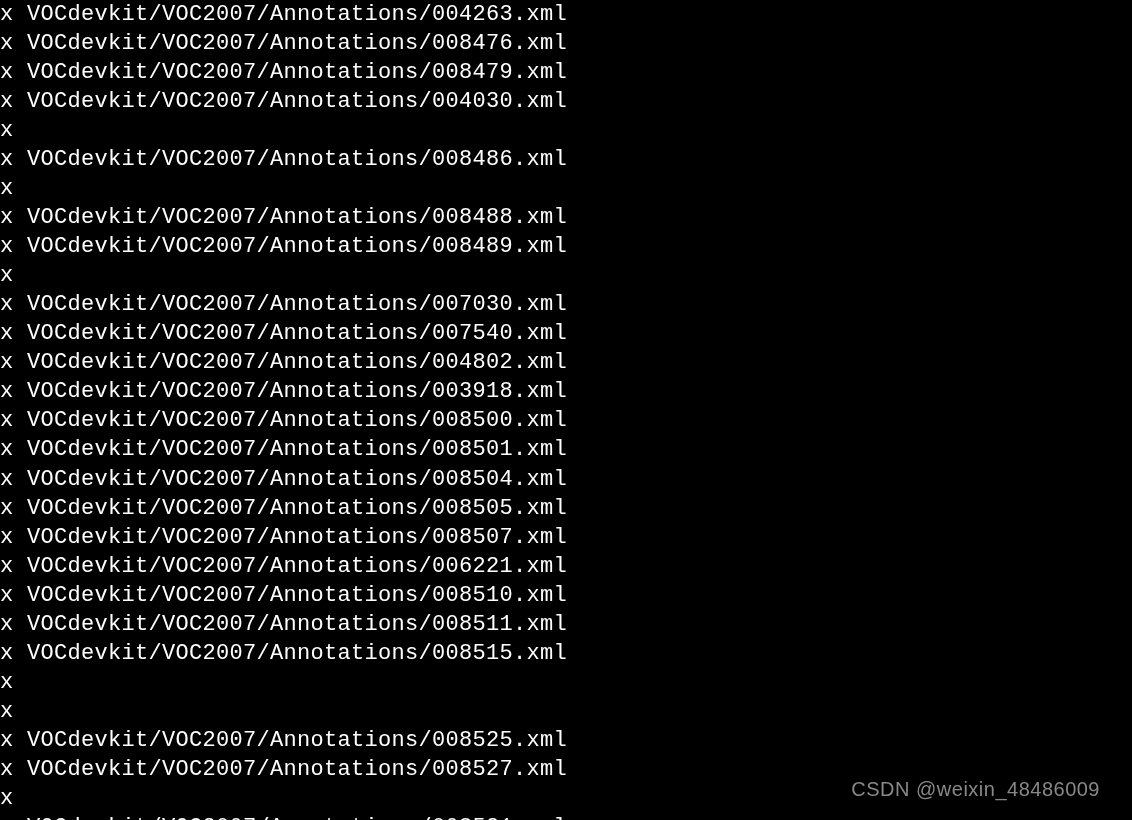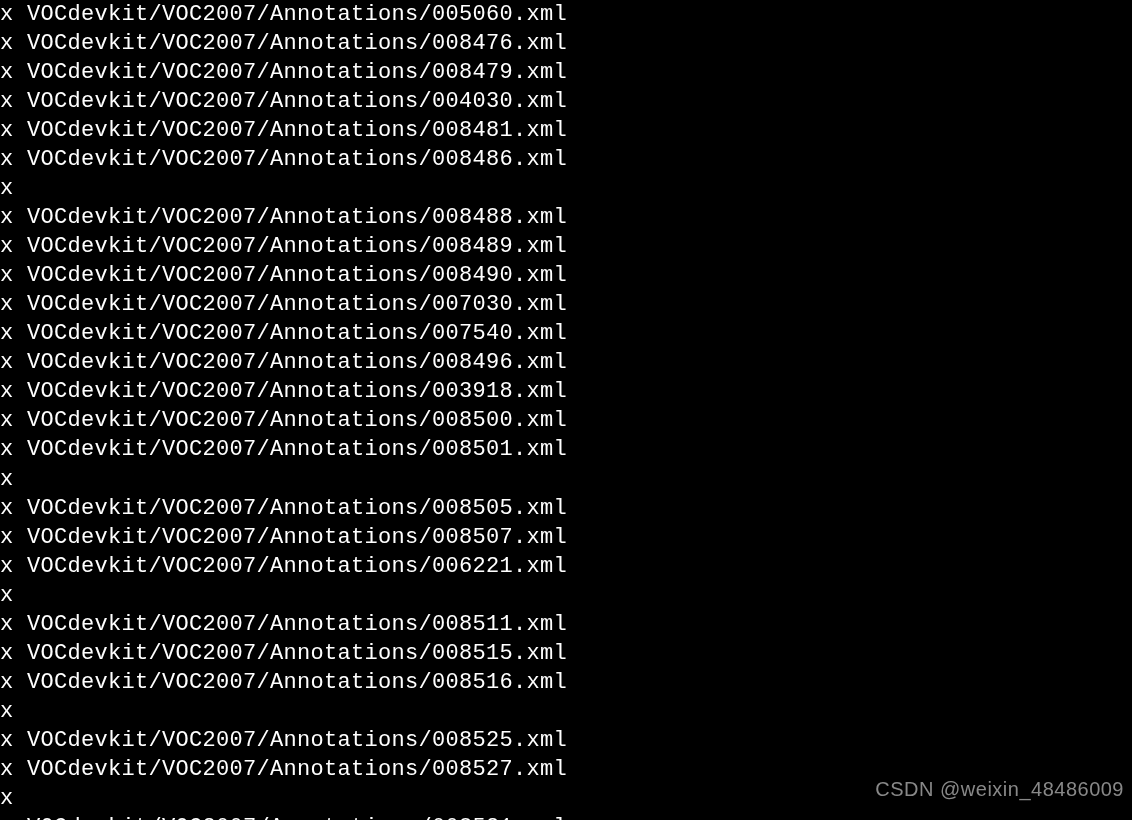--- a/index.html
+++ b/index.html
@@ -33,57 +33,57 @@
     .filepath {
       padding-left: 0;
     }
     .cut-off {
       height: 14px;
       overflow: hidden;
     }
     .watermark {
       position: absolute;
       bottom: 18px;
-      right: 8px;
+      right: 32px;
       color: #888888;
       font-size: 20px;
       font-family: Arial, sans-serif;
       font-weight: 400;
       letter-spacing: 0.5px;
       text-align: center;
     }
   </style>
 </head>
 <body>
 
 <div class="terminal">
-<div class="line"><span class="prefix">x </span><span class="filepath">VOCdevkit/VOC2007/Annotations/005060.xml</span></div>
+<div class="line"><span class="prefix">x </span><span class="filepath">VOCdevkit/VOC2007/Annotations/004263.xml</span></div>
     <div class="line"><span class="prefix">x </span><span class="filepath">VOCdevkit/VOC2007/Annotations/008476.xml</span></div>
     <div class="line"><span class="prefix">x </span><span class="filepath">VOCdevkit/VOC2007/Annotations/008479.xml</span></div>
     <div class="line"><span class="prefix">x </span><span class="filepath">VOCdevkit/VOC2007/Annotations/004030.xml</span></div>
-    <div class="line"><span class="prefix">x </span><span class="filepath">VOCdevkit/VOC2007/Annotations/008481.xml</span></div>
+    <div class="line"><span class="prefix">x </span></div>
     <div class="line"><span class="prefix">x </span><span class="filepath">VOCdevkit/VOC2007/Annotations/008486.xml</span></div>
     <div class="line"><span class="prefix">x </span></div>
     <div class="line"><span class="prefix">x </span><span class="filepath">VOCdevkit/VOC2007/Annotations/008488.xml</span></div>
     <div class="line"><span class="prefix">x </span><span class="filepath">VOCdevkit/VOC2007/Annotations/008489.xml</span></div>
-    <div class="line"><span class="prefix">x </span><span class="filepath">VOCdevkit/VOC2007/Annotations/008490.xml</span></div>
+    <div class="line"><span class="prefix">x </span></div>
     <div class="line"><span class="prefix">x </span><span class="filepath">VOCdevkit/VOC2007/Annotations/007030.xml</span></div>
     <div class="line"><span class="prefix">x </span><span class="filepath">VOCdevkit/VOC2007/Annotations/007540.xml</span></div>
-    <div class="line"><span class="prefix">x </span><span class="filepath">VOCdevkit/VOC2007/Annotations/008496.xml</span></div>
+    <div class="line"><span class="prefix">x </span><span class="filepath">VOCdevkit/VOC2007/Annotations/004802.xml</span></div>
     <div class="line"><span class="prefix">x </span><span class="filepath">VOCdevkit/VOC2007/Annotations/003918.xml</span></div>
     <div class="line"><span class="prefix">x </span><span class="filepath">VOCdevkit/VOC2007/Annotations/008500.xml</span></div>
     <div class="line"><span class="prefix">x </span><span class="filepath">VOCdevkit/VOC2007/Annotations/008501.xml</span></div>
-    <div class="line"><span class="prefix">x </span></div>
+    <div class="line"><span class="prefix">x </span><span class="filepath">VOCdevkit/VOC2007/Annotations/008504.xml</span></div>
     <div class="line"><span class="prefix">x </span><span class="filepath">VOCdevkit/VOC2007/Annotations/008505.xml</span></div>
     <div class="line"><span class="prefix">x </span><span class="filepath">VOCdevkit/VOC2007/Annotations/008507.xml</span></div>
     <div class="line"><span class="prefix">x </span><span class="filepath">VOCdevkit/VOC2007/Annotations/006221.xml</span></div>
-    <div class="line"><span class="prefix">x </span></div>
+    <div class="line"><span class="prefix">x </span><span class="filepath">VOCdevkit/VOC2007/Annotations/008510.xml</span></div>
     <div class="line"><span class="prefix">x </span><span class="filepath">VOCdevkit/VOC2007/Annotations/008511.xml</span></div>
     <div class="line"><span class="prefix">x </span><span class="filepath">VOCdevkit/VOC2007/Annotations/008515.xml</span></div>
-    <div class="line"><span class="prefix">x </span><span class="filepath">VOCdevkit/VOC2007/Annotations/008516.xml</span></div>
+    <div class="line"><span class="prefix">x </span></div>
     <div class="line"><span class="prefix">x </span></div>
     <div class="line"><span class="prefix">x </span><span class="filepath">VOCdevkit/VOC2007/Annotations/008525.xml</span></div>
     <div class="line"><span class="prefix">x </span><span class="filepath">VOCdevkit/VOC2007/Annotations/008527.xml</span></div>
     <div class="line"><span class="prefix">x </span></div>
     <div class="line cut-off"><span class="prefix">x </span><span class="filepath">VOCdevkit/VOC2007/Annotations/008531.xml</span></div>
   </div>
 
 <div class="watermark">CSDN @weixin_48486009</div>
 
 </body></html>

